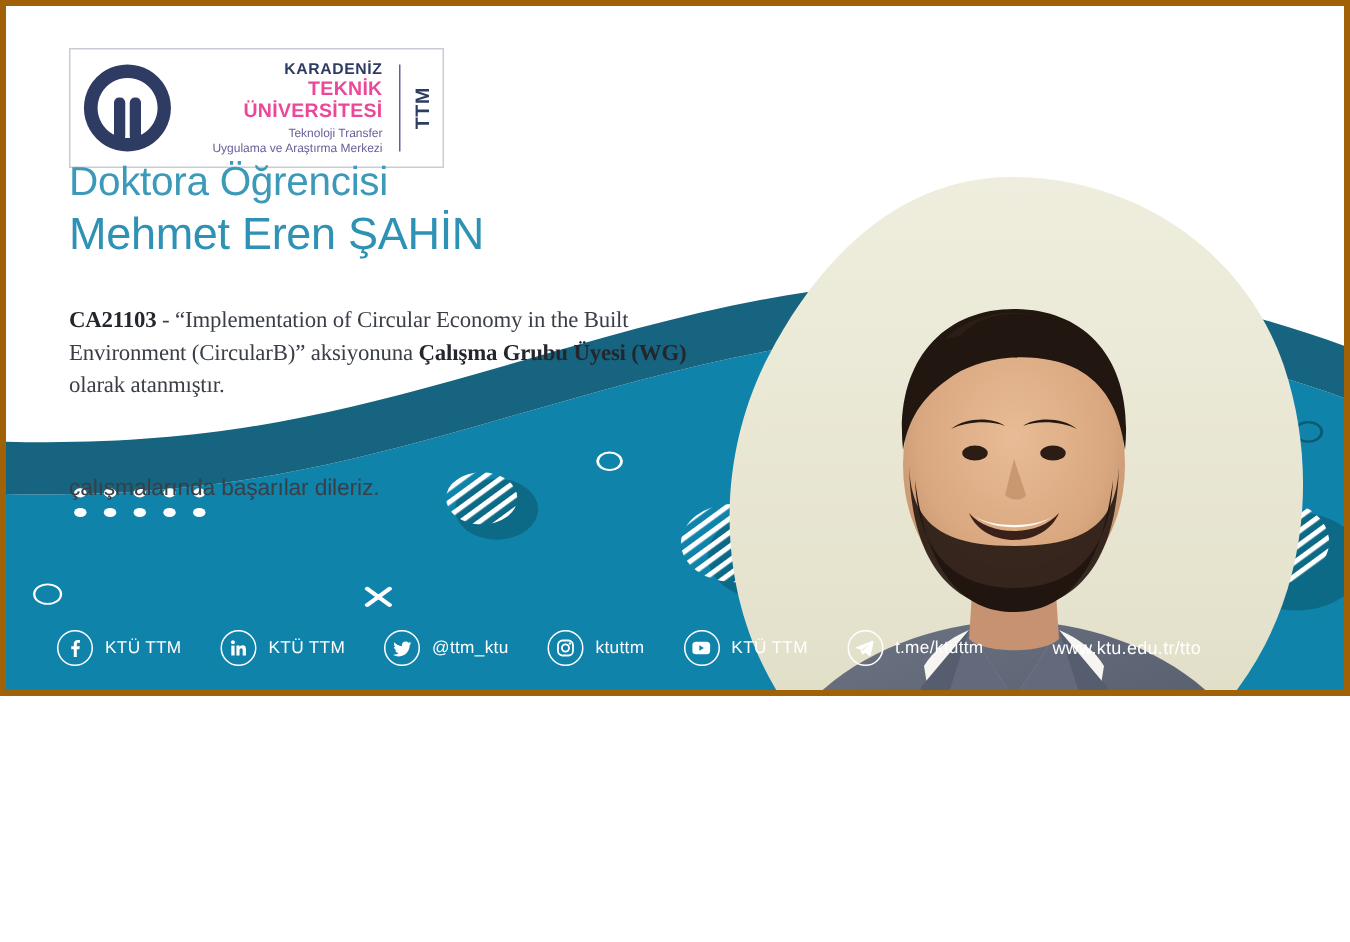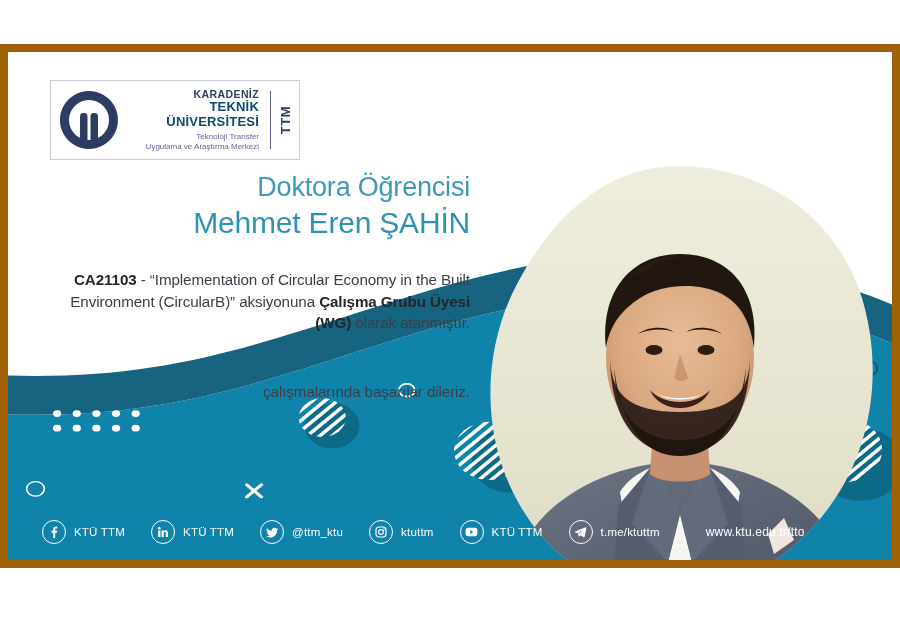--- a/index.html
+++ b/index.html
@@ -1,25 +1,24 @@
 <!DOCTYPE html>
 <html><head>
 <meta charset="utf-8">
 <style>
   html,body{margin:0;padding:0;background:#ffffff;}
   body{font-family:"Liberation Sans","DejaVu Sans",sans-serif;}
 
   .poster{
     position:relative;
-    width:900px;height:524px;
+    width:900px;height:464px;
     overflow:hidden;
     background:#ffffff;
     box-sizing:border-box;
-    border:8px solid #a16207;
-    margin-top:44px;
+    border:4px solid #a16207;
   }
 
   
   .bg-art{position:absolute;inset:0;width:100%;height:100%;}
 
   
   .logo-card{
     position:absolute;left:42px;top:28px;
     width:250px;height:80px;
     background:#ffffff;
@@ -31,47 +30,48 @@
   .logo-mark{width:68px;height:68px;margin-left:4px;flex:0 0 auto;}
   .logo-txt{
     flex:1 1 auto;display:flex;flex-direction:column;align-items:flex-end;
     justify-content:center;padding-right:4px;
   }
   .logo-l1{
     font-size:10.5px;font-weight:bold;color:#2e3c63;letter-spacing:.4px;
     line-height:1.15;text-align:right;
   }
   .logo-l2{
-    font-size:13px;font-weight:bold;color:#0c4a6e;letter-spacing:.2px;
+    font-size:13px;font-weight:bold;color:#ec4899;letter-spacing:.2px;
     line-height:1.15;text-align:right;
   }
   .logo-l3{
     font-size:8px;color:#6a5c9a;line-height:1.25;text-align:left;margin-top:2px;
   }
   .logo-l4{font-size:8px;color:#6a5c9a;line-height:1.25;text-align:left;}
   .logo-div{width:1px;height:58px;background:#6a5c9a;margin:0 7px;flex:0 0 auto;}
   .logo-ttm{
     writing-mode:vertical-rl;transform:rotate(180deg);
     font-size:13px;font-weight:bold;color:#2e3c63;letter-spacing:.5px;
     margin-right:6px;flex:0 0 auto;
   }
 
   
-  .txt-block{position:absolute;left:42px;top:120px;width:420px;z-index:20;text-align:right;}
+  .txt-block{position:absolute;left:42px;top:102px;width:420px;z-index:20;}
   .role{
     font-size:27px;color:#3c99b8;line-height:1.15;letter-spacing:-.2px;
     margin:0 0 2px 0;font-weight:400;
   }
   .name{
     font-size:30px;color:#2e92b4;line-height:1.2;letter-spacing:-.2px;
     font-weight:normal;margin:0 0 28px 0;
   }
   .body-p{
     font-size:15.2px;color:#3a3f47;line-height:1.42;margin:0;
     letter-spacing:-.1px;
+    font-family:Liberation Serif, serif;
   }
   .body-p b{font-weight:bold;color:#23272d;}
   .body-p2{
     font-size:15.2px;color:#3a3f47;line-height:1.42;margin:26px 0 0 0;
     letter-spacing:-.1px;
   }
 
   
   .portrait-wrap{
     position:absolute;left:474px;top:110px;width:396px;height:440px;z-index:15;

